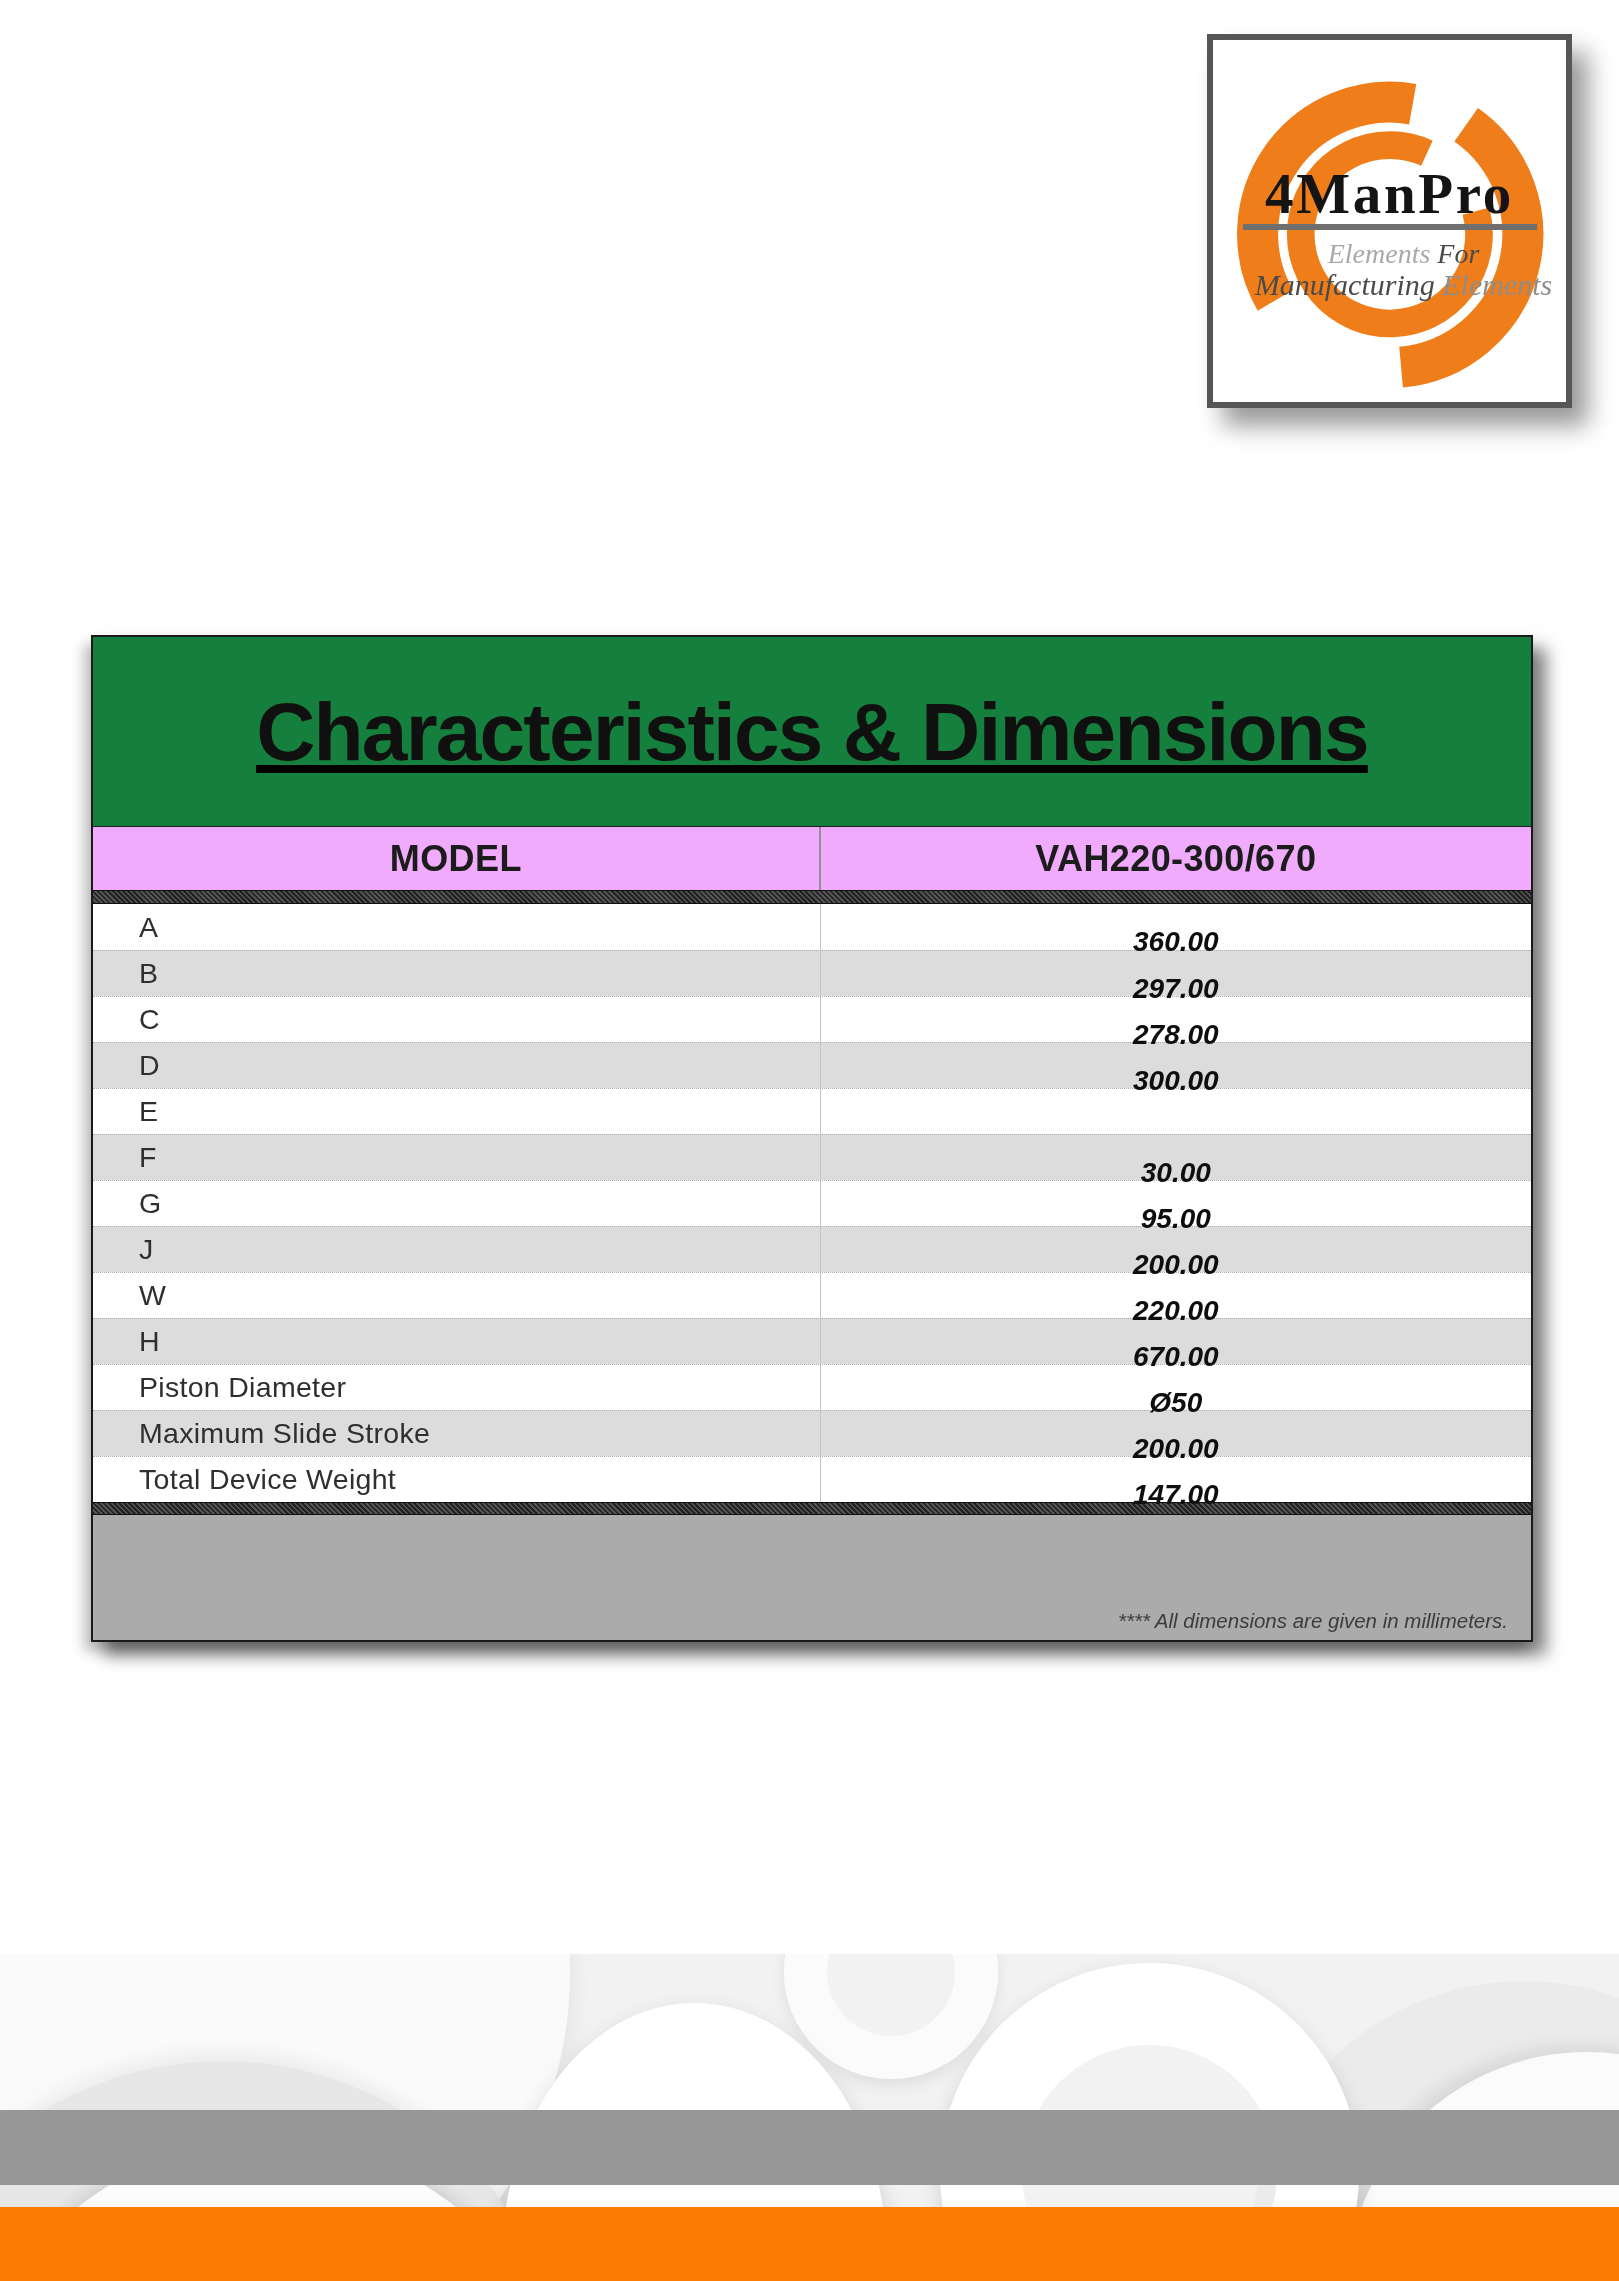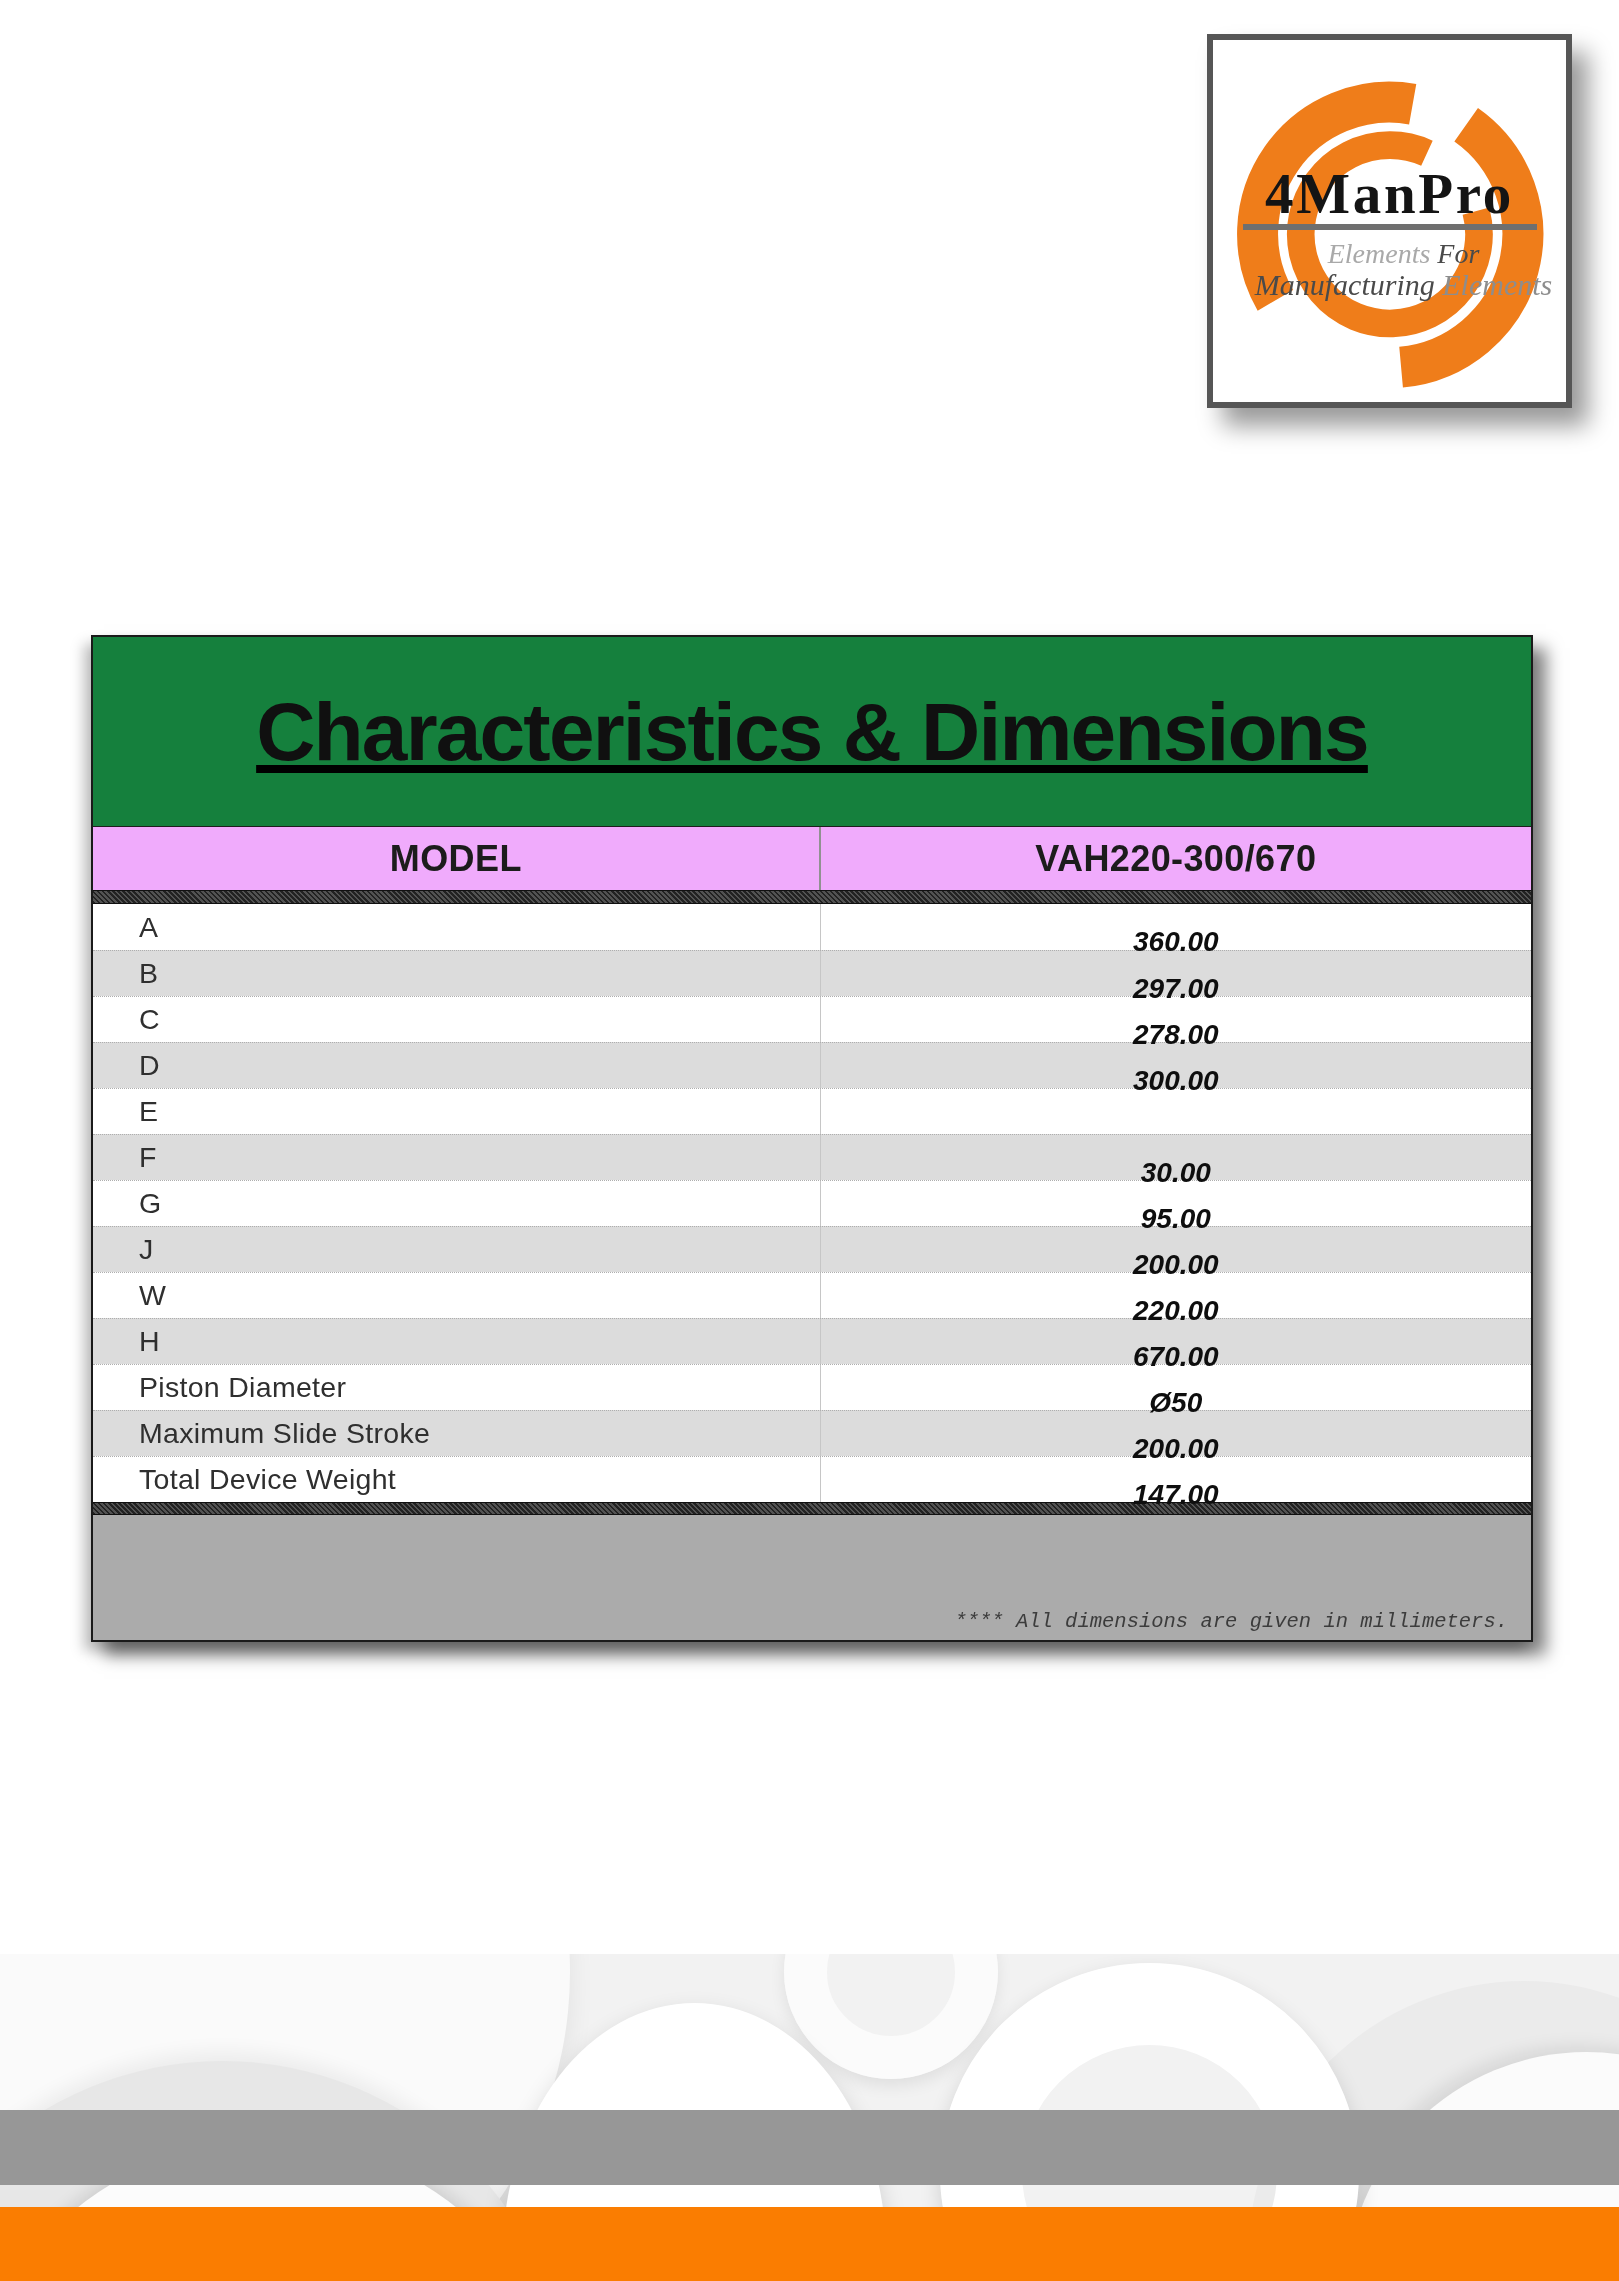--- a/index.html
+++ b/index.html
@@ -119,21 +119,20 @@
     height: 125px;
     background: #ABABAB;
     position: relative;
   }
   .footnote {
     position: absolute;
     right: 23px; bottom: 7.1px;
     font-size: 20.5px;
     font-style: italic;
     color: #3c3c3c;
-    font-family: Liberation Mono, monospace;
   }
 
   
   .bottom-decor {
     position: absolute;
     left: 0; top: 1954px;
     width: 1619px; height: 327px;
     background: #f2f2f2;
     overflow: hidden;
   }

